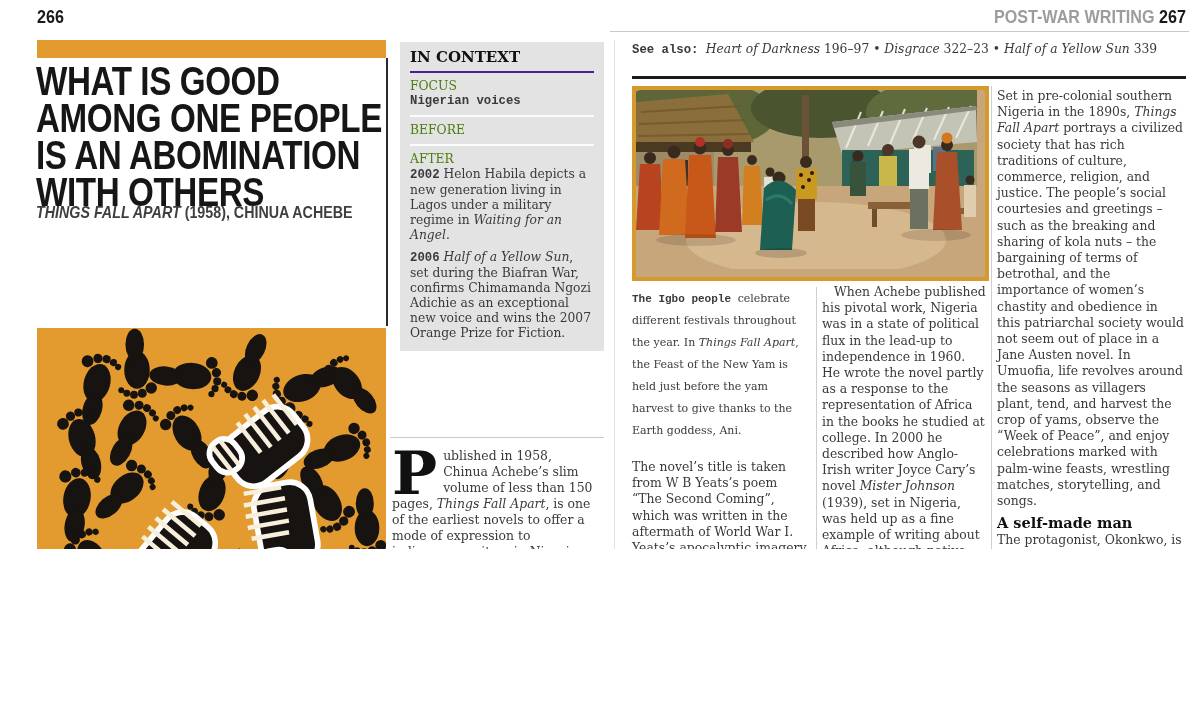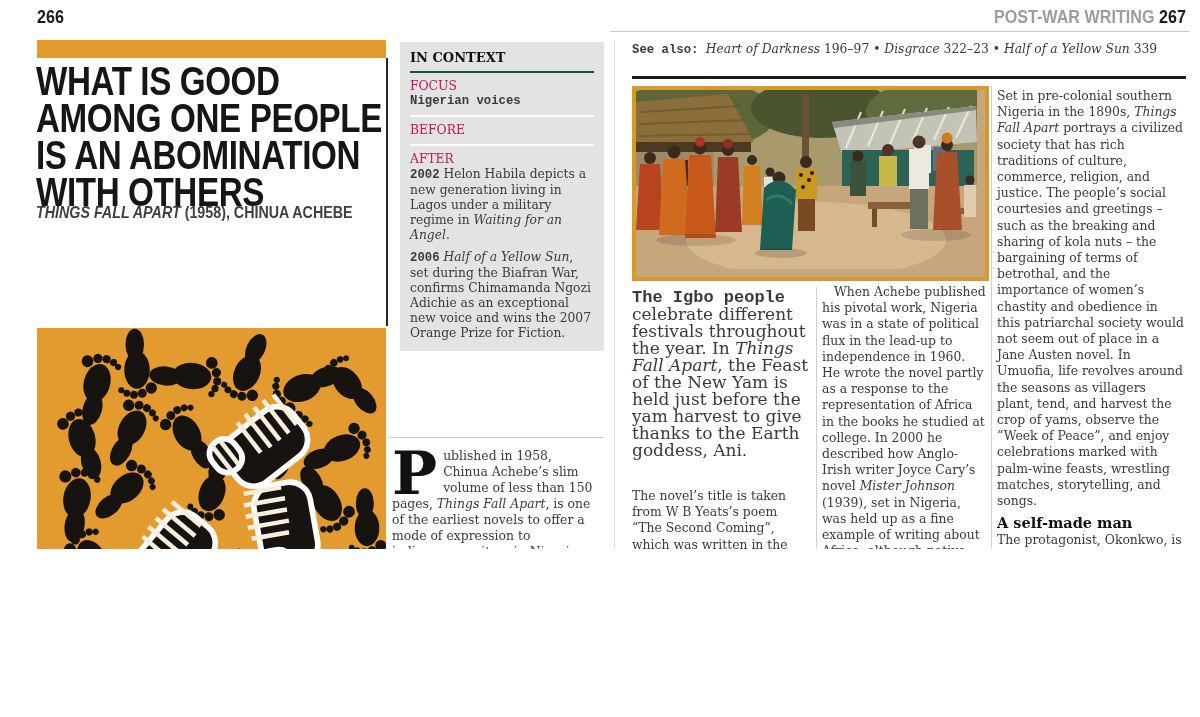--- a/index.html
+++ b/index.html
@@ -17,23 +17,23 @@
   .headline{left:36px;top:63px;width:440px;font-family:"Liberation Sans",sans-serif;
     font-weight:bold;font-size:41px;line-height:37px;color:#161616;letter-spacing:-.5px;
     transform:scaleX(.81);transform-origin:0 0;white-space:pre-line;}
   .byline{left:36px;top:203px;width:400px;font-family:"Liberation Sans",sans-serif;
     font-weight:bold;font-size:17px;color:#3f3f3f;transform:scaleX(.84);transform-origin:0 0;}
 
   .illustration{left:37px;top:328px;width:349px;height:356px;}
 
   .context-box{left:400px;top:42px;width:184px;background:#E3E3E3;padding:8px 10px 10px 10px;
     font-size:12.3px;line-height:15px;}
-  .context-title{font-weight:bold;font-size:13px;color:#111;padding-bottom:6px;
-    border-bottom:2px solid #14532d;margin-bottom:6px;}
-  .ctx-label{color:#be185d;}
+  .context-title{font-weight:bold;font-size:15px;color:#111;padding-bottom:6px;
+    border-bottom:2px solid #4c1d95;margin-bottom:6px;}
+  .ctx-label{color:#4d7c0f;}
   .ctx-sec{border-bottom:2px solid #fbfbfb;padding-bottom:6px;margin-bottom:6px;}
   .ctx-item{margin-bottom:7px;}
   .ctx-item:last-child{margin-bottom:0;}
 
   .intro-rule{left:390px;top:437px;width:214px;height:1px;background:#c9c9c9;}
   .intro{left:392px;top:448px;width:206px;font-size:12.4px;line-height:16px;text-align:left;}
   .dropcap{float:left;font-size:60px;line-height:46px;font-weight:bold;color:#111;
     margin:2px 6px 0 0;font-family:"DejaVu Serif",serif;}
 
   
@@ -47,21 +47,21 @@
   .photo-frame{left:632px;top:86px;width:349px;height:187px;border:4px solid #D6992B;background:#c7a67c;}
   .photo-frame svg{display:block;}
 
   .vdiv1{left:816px;top:287px;width:1px;height:400px;background:#cfcfcf;}
   .vdiv2{left:991px;top:86px;width:1px;height:601px;background:#cfcfcf;}
 
   .col{font-size:12.4px;line-height:16.2px;}
   .col1{left:632px;top:288px;width:178px;}
   .col2{left:822px;top:284px;width:164px;}
   .col3{left:997px;top:88px;width:188px;}
-  .caption{font-size:17px;line-height:17px;color:#3a3a3a;margin-bottom:29px;}
+  .caption{font-size:11px;line-height:22px;color:#3a3a3a;margin-bottom:17px;}
   .subhead{font-weight:bold;font-size:14.5px;color:#111;margin:6px 0 1px 0;}
   .para{margin:0;}
   .para.indent{text-indent:12px;}
 
   .b{font-weight:bold;font-family:Liberation Mono, monospace;} .i{font-style:italic;}
 </style>
 </head>
 <body>
 
 <div class="spread">

